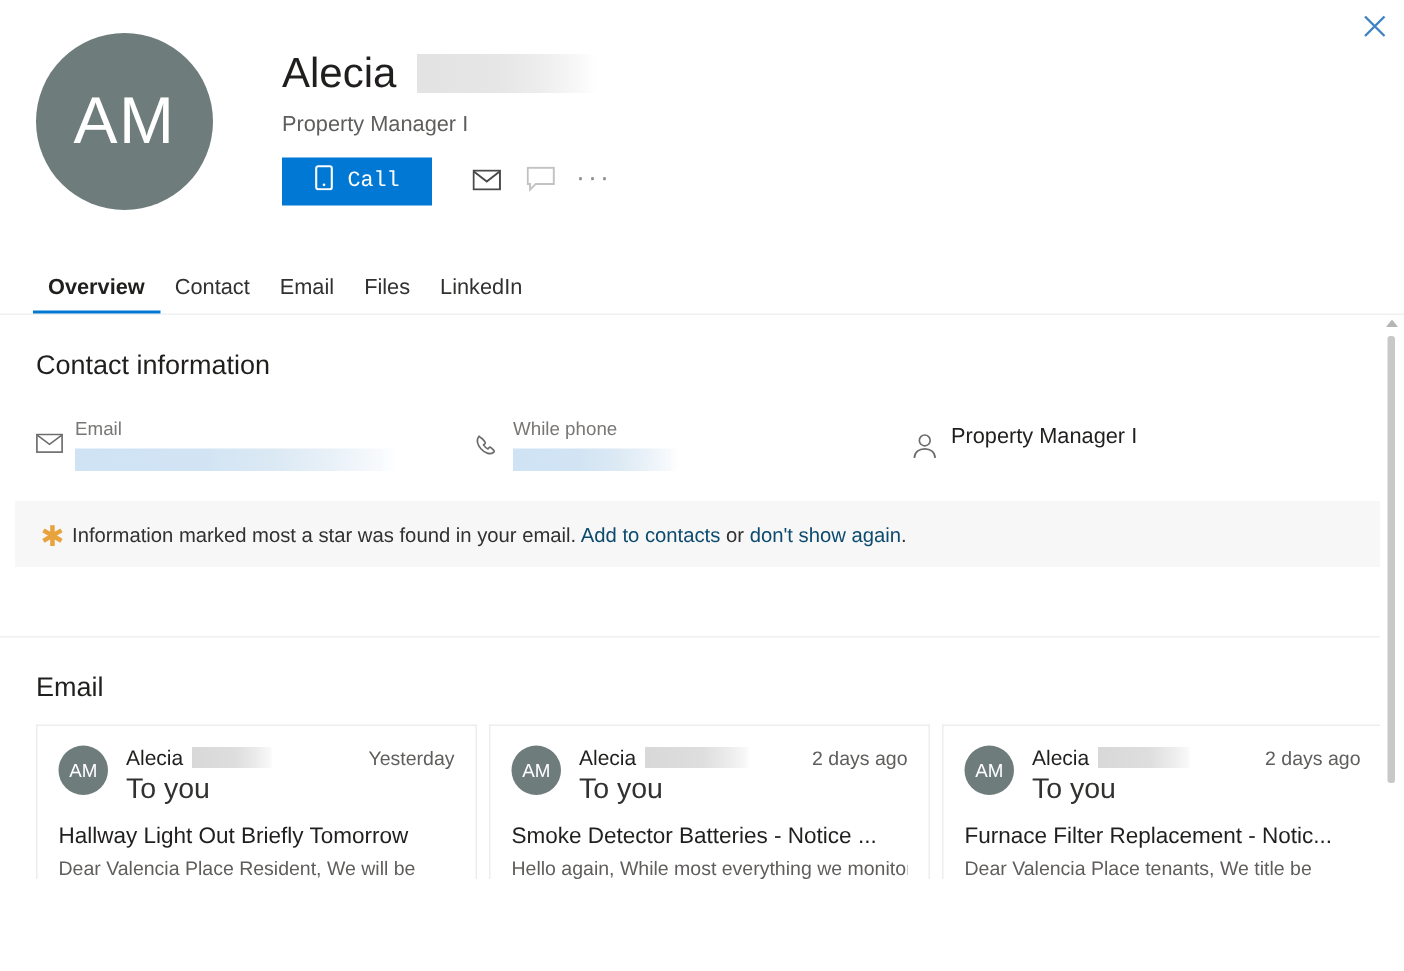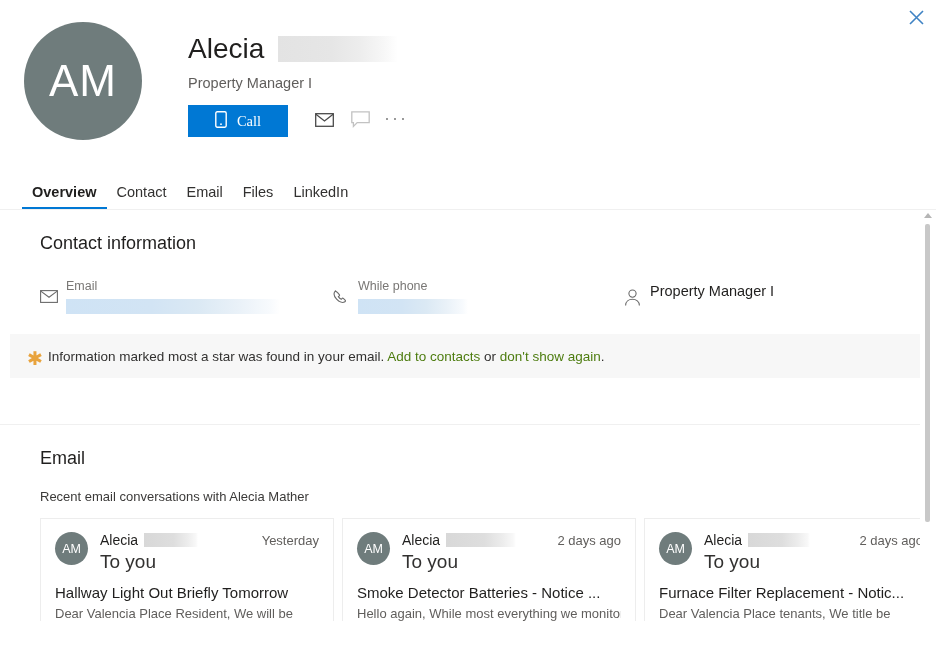--- a/index.html
+++ b/index.html
@@ -87,21 +87,21 @@
     color: #ffffff;
     border: none;
     height: 32px;
     min-width: 100px;
     padding: 0 18px;
     display: flex;
     align-items: center;
     justify-content: center;
     gap: 10px;
     font-size: 14.5px;
-    font-family: Liberation Serif, serif;
+    font-family: Liberation Mono, monospace;
     cursor: pointer;
   }
   .icon-btn {
     width: 36px;
     height: 32px;
     display: flex;
     align-items: center;
     justify-content: center;
     background: transparent;
     border: none;
@@ -152,21 +152,21 @@
   }
 
   
   .scroll-body {
     position: relative;
     height: 435px;
     overflow: hidden;
   }
 
   .section {
-    padding: 0 40px;
+    padding: 0 24px;
   }
   .section-title {
     font-size: 18px;
     font-weight: 400;
     color: #201f1e;
     padding-top: 23px;
   }
 
   
   .contact-grid {
@@ -221,21 +221,21 @@
     line-height: 1;
     width: 26px;
     text-align: center;
     padding-top: 4px;
   }
   .banner-text {
     font-size: 13.5px;
     color: #323130;
   }
   .banner-text a {
-    color: #4d7c0f;
+    color: #0c4a6e;
     text-decoration: none;
   }
 
   .section-divider {
     height: 1px;
     background: #f0f0f0;
     margin-top: 46px;
   }
 
   
@@ -487,21 +487,20 @@
       <a href="#">Add to contacts</a>
       <span>or</span>
       <a href="#">don't show again</a><span>.</span>
     </div>
   </div>
 
   <div class="section-divider"></div>
 
   <div class="section">
     <div class="section-title">Email</div>
-    <div class="email-sub">Recent email conversations with Alecia Mather</div>
 
     <div class="email-cards">
 
       <div class="email-card">
         <div class="ec-top">
           <div class="ec-avatar">
             <span>AM</span>
           </div>
           <div class="ec-meta">
             <div class="ec-from-row">

